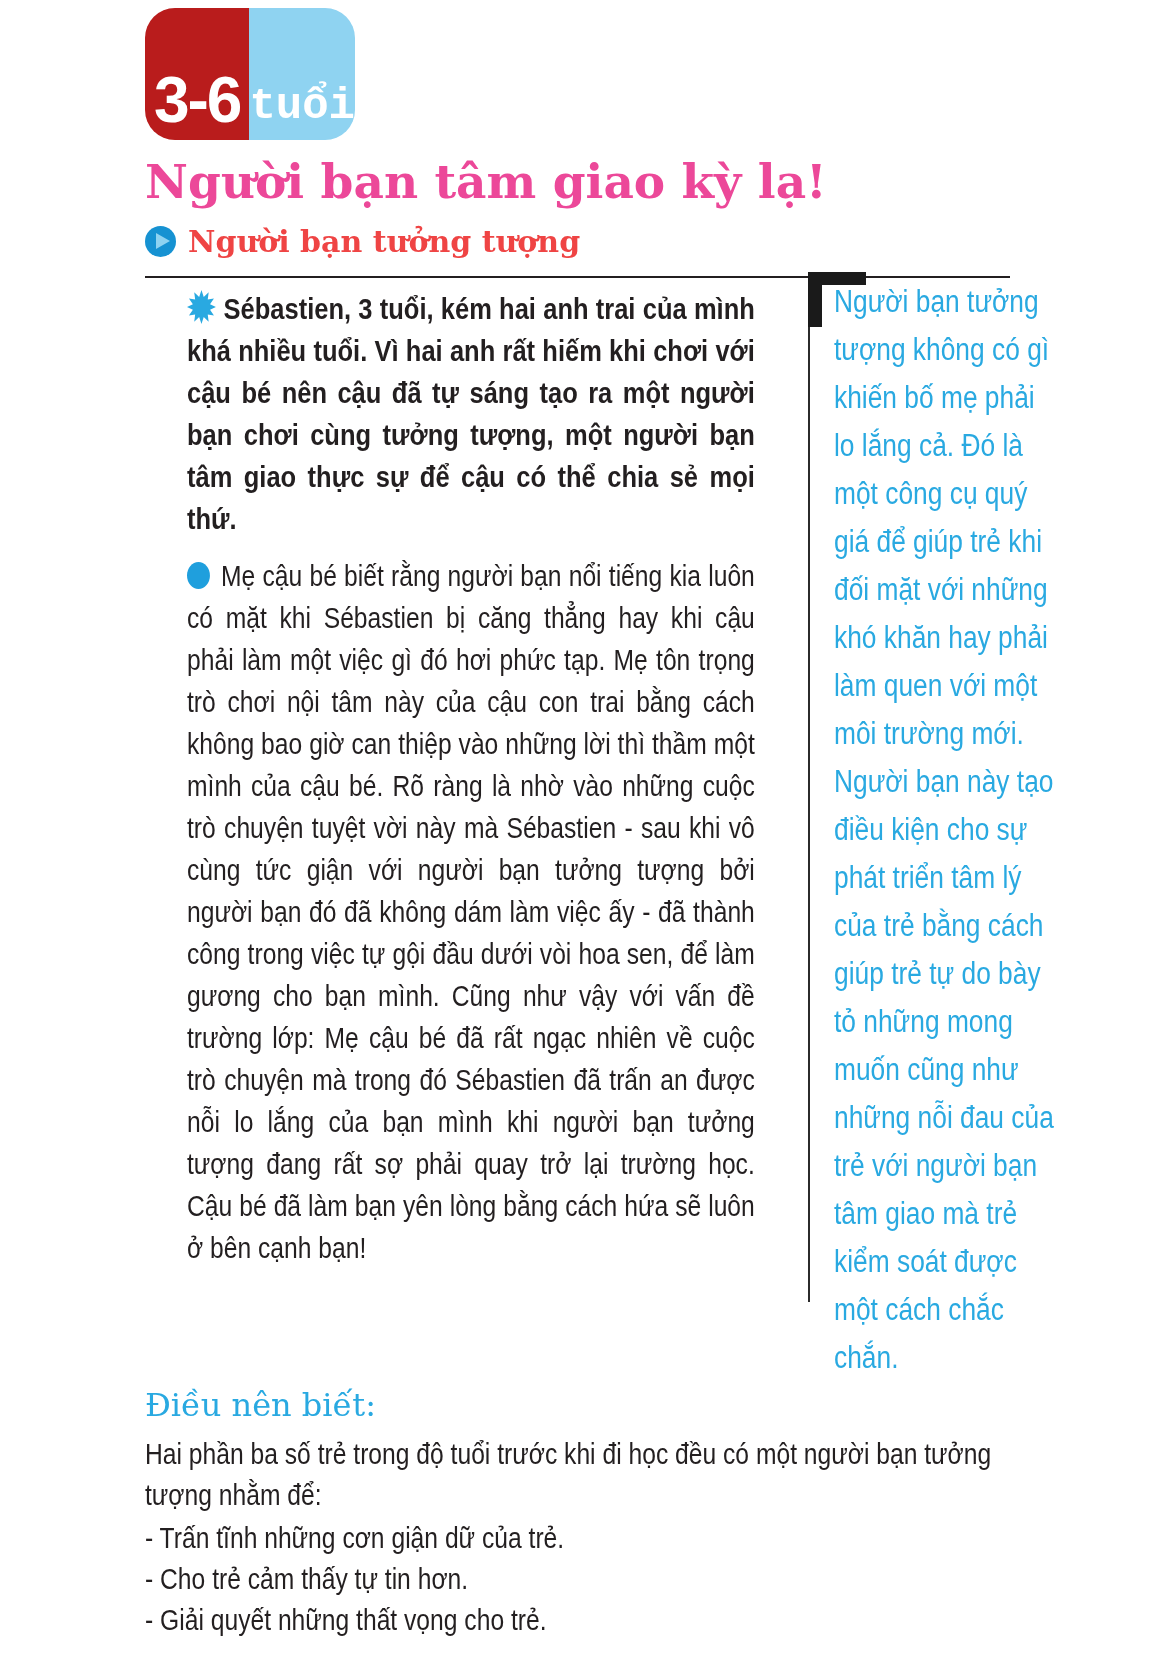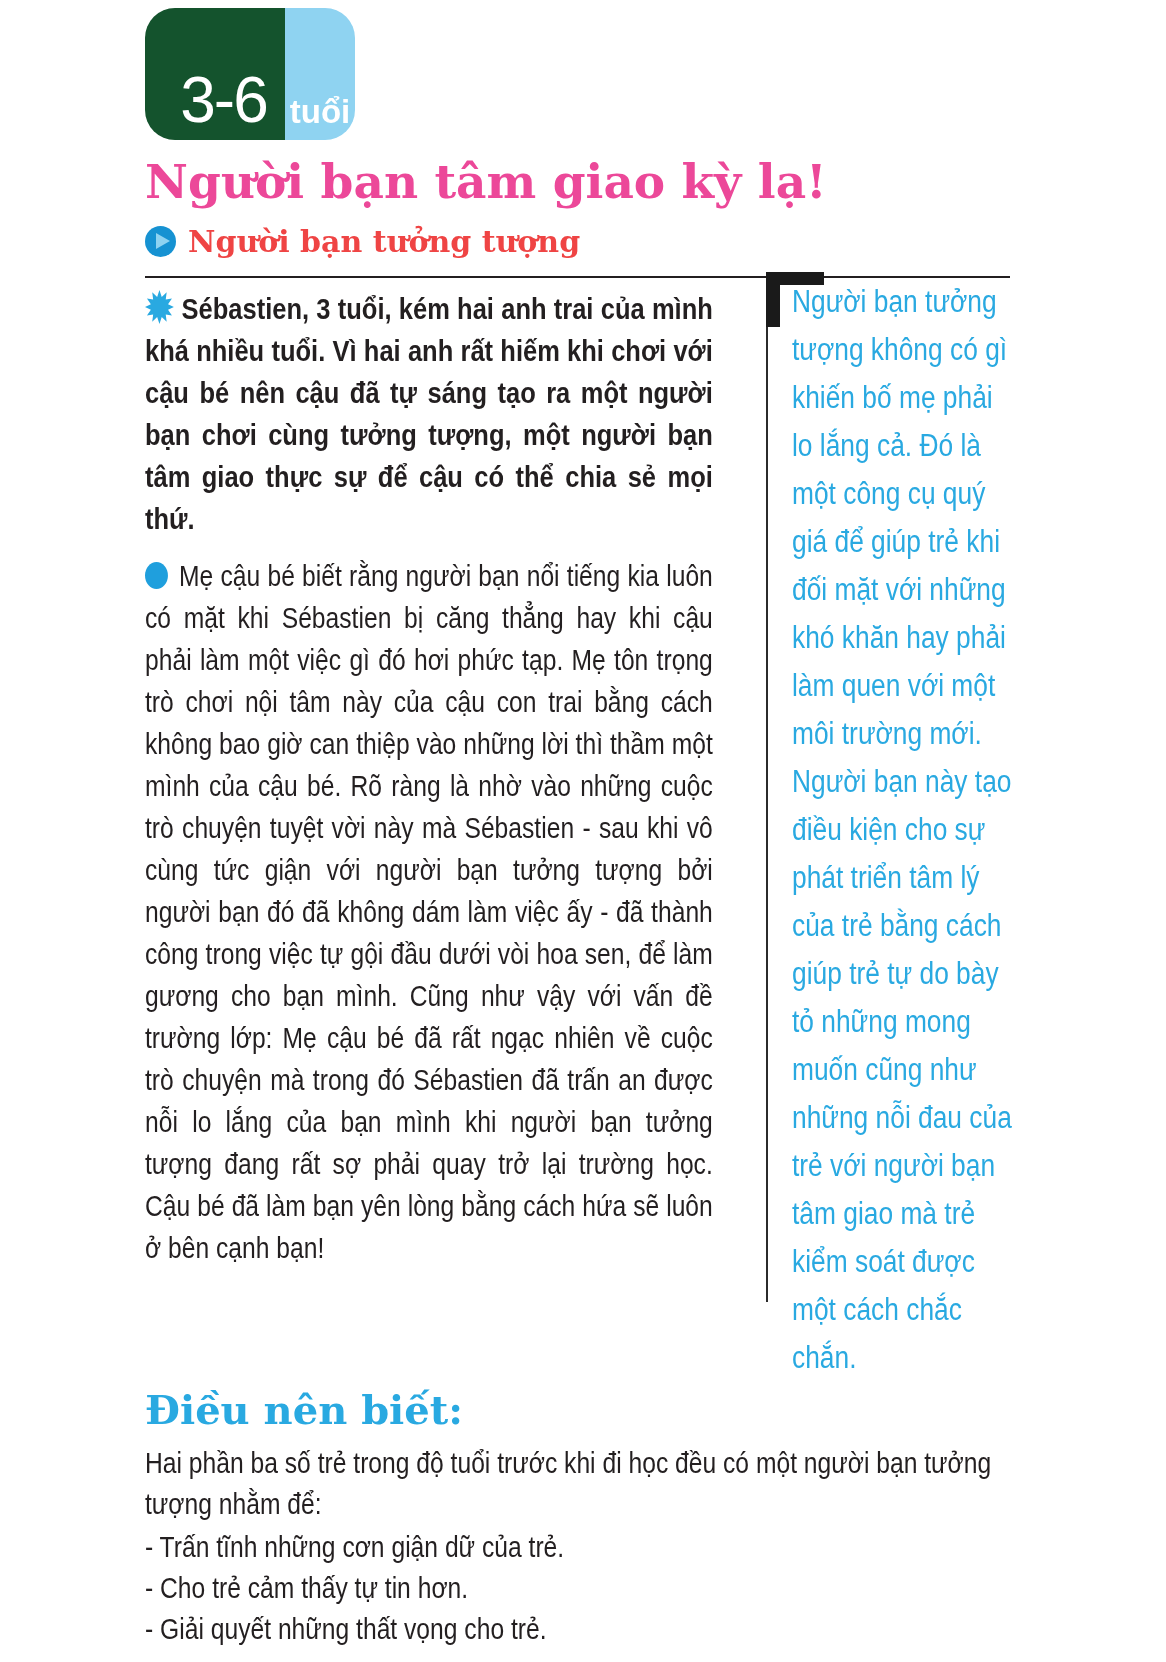--- a/index.html
+++ b/index.html
@@ -5,39 +5,39 @@
   html,body{margin:0;padding:0;}
   body{
     width:1166px;height:1662px;background:#ffffff;overflow:hidden;
     font-family:"Liberation Sans",sans-serif;color:#231f20;
   }
   .page{position:relative;width:1166px;height:1662px;padding:0;}
   .content{position:absolute;left:145px;top:0;width:895px;}
 
   
   .badge{margin-top:8px;width:210px;height:132px;border-radius:30px;overflow:hidden;display:flex;}
-  .badge-left{width:123px;background:#14532d;color:#fff;display:flex;align-items:flex-end;justify-content:center;
-    font-weight:normal;font-size:64px;line-height:1;padding-bottom:8px;letter-spacing:-2px;padding-left:17px;}
+  .badge-left{width:123px;background:#b91c1c;color:#fff;display:flex;align-items:flex-end;justify-content:center;
+    font-weight:bold;font-size:64px;line-height:1;padding-bottom:8px;letter-spacing:-2px;}
   .badge-right{flex:1;background:#8fd3f1;color:#fff;display:flex;align-items:flex-end;justify-content:center;
-    font-weight:bold;font-size:33px;line-height:1;padding-bottom:12px;}
+    font-weight:bold;font-size:44px;line-height:1;padding-bottom:12px;font-family:Liberation Mono, monospace;}
 
   
   .title{font-family:"DejaVu Serif","Liberation Serif",serif;font-weight:bold;color:#ec4899;
     font-size:47px;line-height:1.1;margin:16px 0 0 0;letter-spacing:0px;}
   .subtitle-row{display:flex;align-items:center;margin-top:14px;height:40px;}
   .play{position:relative;width:31px;height:31px;border-radius:50%;background:#1692d2;flex:0 0 auto;margin-right:12px;}
   .play::after{content:"";position:absolute;left:11px;top:7px;width:0;height:0;
     border-left:14px solid #8fd3f1;border-top:8px solid transparent;border-bottom:8px solid transparent;}
   .subtitle-text{font-family:"DejaVu Serif","Liberation Serif",serif;font-weight:bold;font-size:30px;color:#ef4444;}
 
   .rule{margin-top:14px;width:865px;height:2px;background:#231f20;}
 
   
   .columns{display:flex;min-height:1030px;position:relative;align-items:stretch;}
-  .main-col{width:568px;flex:0 0 auto;padding-top:10px;}
+  .main-col{width:568px;flex:0 0 auto;padding-top:10px;margin-left:42px;}
   .gap{width:79px;flex:0 0 auto;position:relative;}
   .vline{position:absolute;left:53px;top:2px;width:2px;height:1022px;background:#2b2b2b;}
   .sidebar{width:220px;flex:0 0 auto;position:relative;}
   .bracket{position:absolute;left:-26px;top:-6px;width:44px;height:42px;
     border-left:14px solid #1a1a1a;border-top:13px solid #1a1a1a;}
 
   
   .cond{overflow:visible;}
   .cond-inner{transform:scaleX(0.85);transform-origin:left top;}
   .main-col .cond-inner{width:668px;}
@@ -46,22 +46,22 @@
 
   .p1{margin:0;font-weight:bold;font-size:30px;line-height:42px;text-align:justify;}
   .p2{margin:15px 0 0 0;font-size:29px;line-height:42px;text-align:justify;}
   .star-icon{vertical-align:-5px;margin-right:9px;}
   .dot{display:inline-block;width:27px;height:27px;border-radius:50%;background:#1f9fdd;margin-right:13px;vertical-align:-3px;}
 
   .sidebar-text{color:#29a9e1;font-size:31px;line-height:48px;}
 
   
   .know{margin-top:4px;}
-  .know h2{font-family:"DejaVu Serif","Liberation Serif",serif;font-weight:bold;color:#29a9e1;
-    font-size:40px;margin:0 0 10px 0;}
+  .know h2{font-family:"DejaVu Serif","Liberation Serif",serif;font-weight:normal;color:#29a9e1;
+    font-size:32px;margin:0 0 10px 0;}
   .know p{margin:0;font-size:29px;line-height:41px;}
   .know .intro{margin-bottom:2px;}
 </style>
 </head>
 <body>
 
 <div class="page">
   <div class="content">
 
     <div class="badge">

